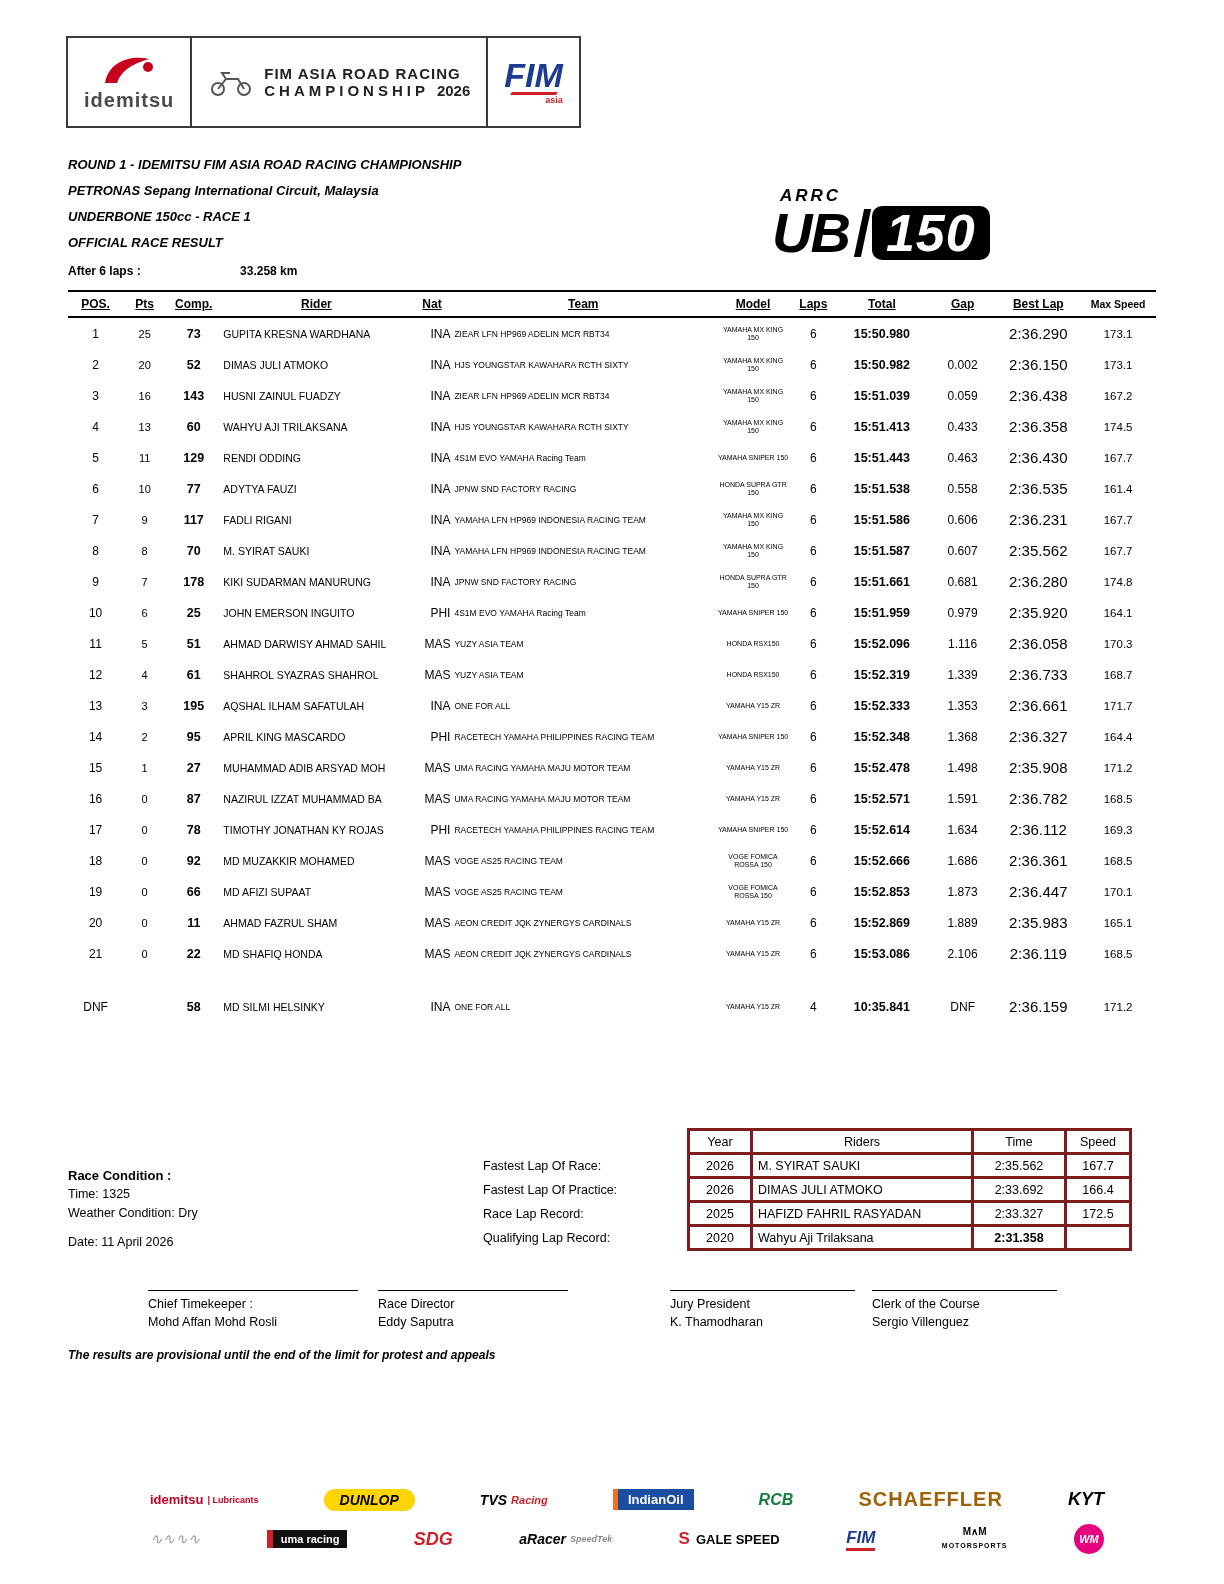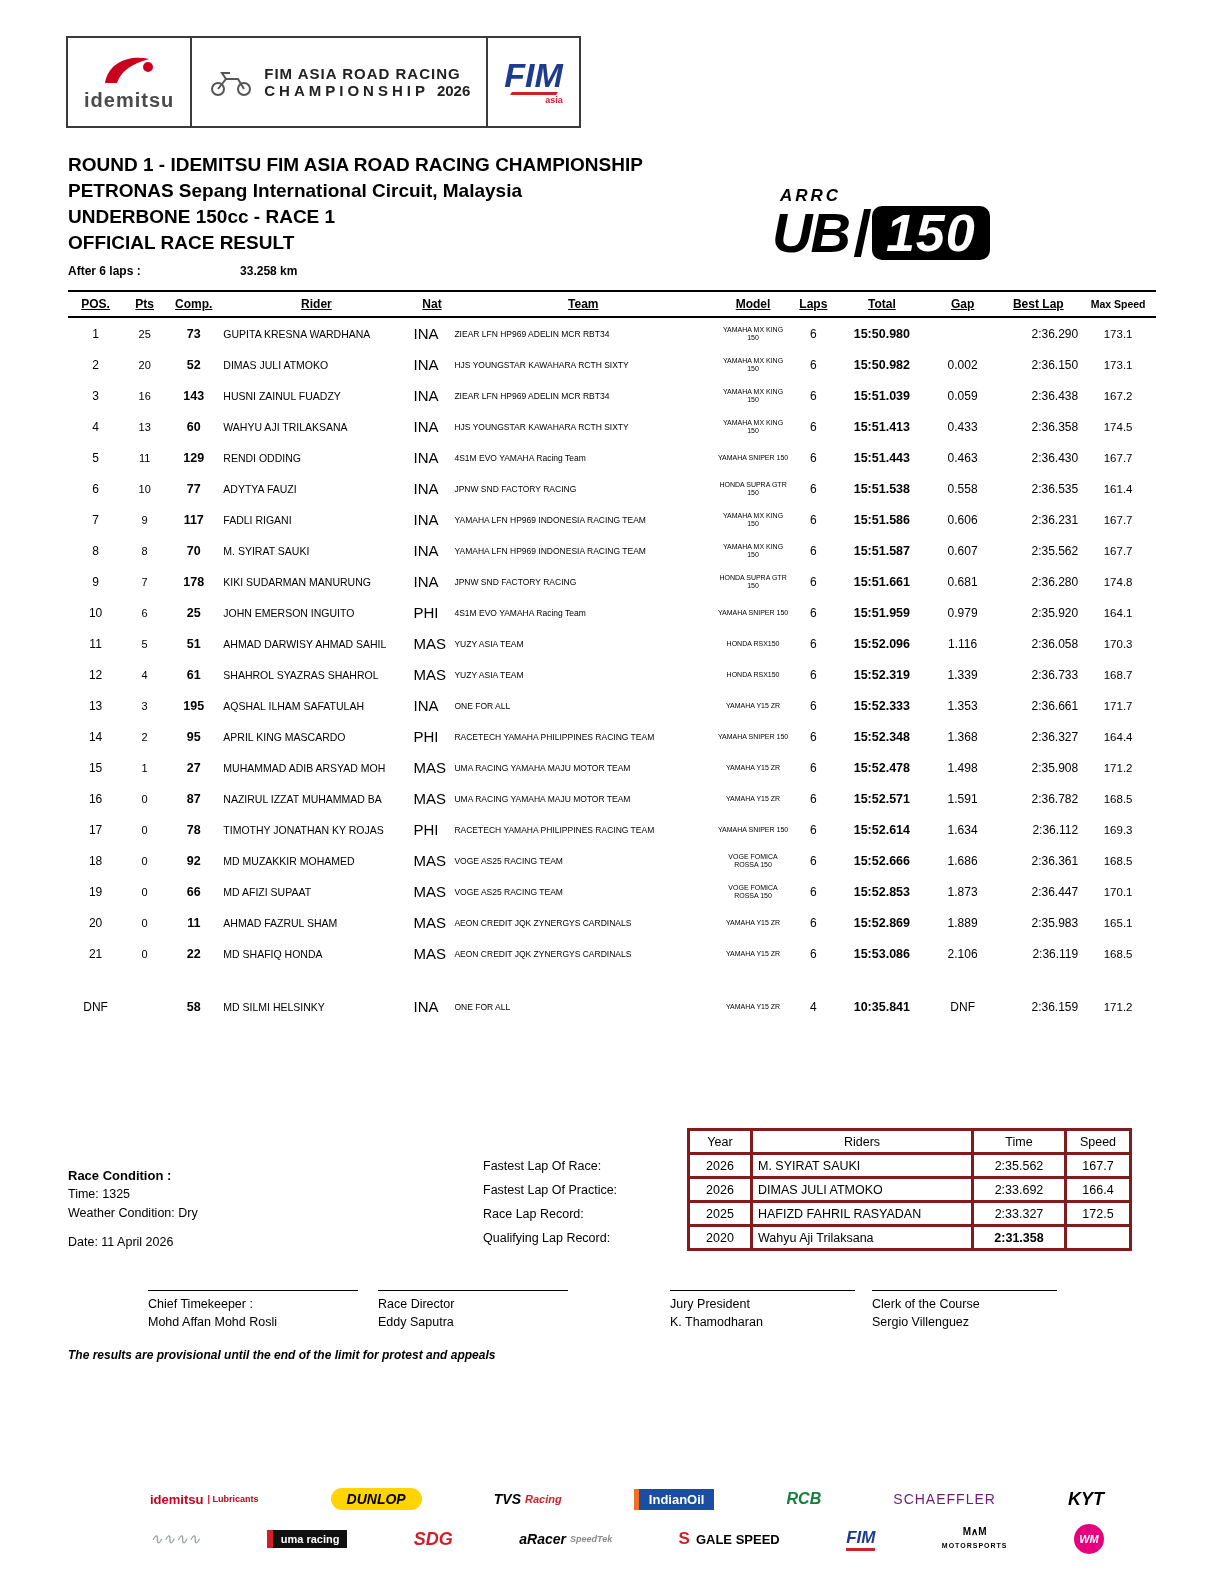--- a/index.html
+++ b/index.html
@@ -24,21 +24,21 @@
   .series-text { display:flex; flex-direction:column; }
   .series-l1 { font-size:15px; font-weight:bold; letter-spacing:1px; color:#222; }
   .series-l2 { font-size:15px; font-weight:bold; letter-spacing:4px; color:#222; display:flex; justify-content:space-between; align-items:baseline; }
   .series-year { font-size:15px; font-weight:bold; letter-spacing:0; margin-left:8px; }
   .fim-big { font-size:34px; font-weight:bold; font-style:italic; color:#1d3c8f; line-height:30px; }
   .fim-asia { font-size:9px; color:#d01f26; font-weight:bold; align-self:flex-end; }
   .fim-swoosh { width:46px; height:3px; background:#d01f26; transform:skewX(-30deg); margin-top:2px; }
 
   
   .title-block { position:absolute; left:68px; top:152px; }
-  .title-line { font-size:19px; font-weight:bold; line-height:26px; }
+  .title-line { font-size:13px; font-weight:bold; line-height:26px;font-style:italic; }
   .after-line { margin-top:8px; font-size:12px; font-weight:bold; }
   .after-line .dist { display:inline-block; margin-left:96px; }
 
   
   .class-logo { position:absolute; left:772px; top:186px; width:292px; }
   .arrc-word { font-size:17px; font-weight:bold; font-style:italic; letter-spacing:3px; margin-left:8px; }
   .ub-row { display:flex; align-items:center; margin-top:0px; }
   .ub-word { font-size:56px; font-weight:900; font-style:italic; letter-spacing:-2px; line-height:52px; }
   .ub-bar { width:7px; height:48px; background:#000; margin:0 6px 0 10px; transform:skewX(-12deg); }
   .num-box { background:#000; color:#fff; border-radius:10px; padding:0 14px; font-size:52px; font-weight:900; font-style:italic; line-height:54px; letter-spacing:1px; }
@@ -50,27 +50,27 @@
   .results thead td {
     border-top:2px solid #000; border-bottom:2px solid #000;
     font-weight:bold; font-size:12px; text-align:center; height:24px;
   }
   .results thead td.hl span { text-decoration:underline; }
   .results tbody td { height:31px; }
   .c-pos   { width:50px;  text-align:center; font-size:12px; }
   .c-pts   { width:38px;  text-align:center; font-size:11px; }
   .c-comp  { width:50px;  text-align:center; font-size:12.5px; font-weight:bold; }
   .c-rider { width:182px; text-align:left;  font-size:10.5px; white-space:nowrap; }
-  .c-nat   { width:36px;  text-align:left;  font-size:15px; }
+  .c-nat   { width:36px;  text-align:right;  font-size:12px; }
   .c-team  { width:252px; text-align:left;  font-size:8.5px; }
   .c-model { width:72px;  text-align:center; font-size:7px; line-height:8px; }
   .c-laps  { width:38px;  text-align:center; font-size:12px; }
   .c-total { width:88px;  text-align:center; font-size:12.5px; font-weight:bold; }
   .c-gap   { width:62px;  text-align:center; font-size:12px; }
-  .c-best  { width:78px;  text-align:right; font-size:12px; }
+  .c-best  { width:78px;  text-align:center; font-size:15px; }
   .c-speed { width:70px;  text-align:center; font-size:11.5px; }
   .results tr.spacer td { height:22px; border:none; }
   .results thead td.c-speed { font-size:10.5px; }
 
   
   .records-wrap { position:absolute; left:478px; top:1128px; }
   table.records { border-collapse:collapse; font-size:12.5px; }
   .records td { height:21px; padding:0 5px; }
   .records td.bordered { border:3px solid #7f1d1d; }
   .records td.rlabel { border:none; text-align:left; width:190px; padding-right:14px; }
@@ -99,21 +99,21 @@
   .sponsors-row2 { top:1524px; }
   .sp { display:inline-flex; align-items:center; gap:4px; white-space:nowrap; }
   .sp-sub { font-size:9px; }
   .sp-idemitsu { color:#c8001e; font-weight:bold; font-size:13px; }
   .sp-idemitsu .sp-sub { color:#c8001e; }
   .sp-dunlop { background:#ffd400; color:#000; font-weight:bold; font-style:italic; padding:3px 16px; border-radius:12px; font-size:14px; }
   .sp-tvs { font-weight:900; font-style:italic; font-size:14px; }
   .sp-tvs .sp-sub { color:#d01f26; font-style:italic; font-size:11px; }
   .sp-indianoil { background:#1b4da1; color:#fff; font-weight:bold; font-size:13px; padding:3px 10px; border-left:5px solid #f37021; }
   .sp-rcb { color:#15803d; font-weight:900; font-style:italic; font-size:16px; }
-  .sp-schaeffler { color:#701a75; font-weight:normal; font-size:14px; letter-spacing:1px; }
+  .sp-schaeffler { color:#a16207; font-weight:bold; font-size:20px; letter-spacing:1px; }
   .sp-kyt { font-weight:900; font-style:italic; font-size:18px; }
   .sp-script { color:#9aa0a6; font-size:15px; font-family:"DejaVu Serif", serif; font-style:italic; }
   .sp-uma { background:#111; color:#fff; font-weight:bold; font-size:11px; padding:3px 8px; border-left:6px solid #d01f26; }
   .sp-sdg { color:#d01f26; font-weight:900; font-style:italic; font-size:18px; }
   .sp-aracer { font-weight:900; font-style:italic; font-size:14px; }
   .sp-aracer .sp-sub { color:#8a8a8a; font-style:italic; }
   .sp-galespeed { font-weight:900; font-size:13px; }
   .sp-galespeed::before { content:"S"; color:#d01f26; font-size:17px; margin-right:2px; }
   .sp-fim2 { color:#1d3c8f; font-weight:900; font-style:italic; font-size:17px; border-bottom:3px solid #d01f26; }
   .sp-msm { font-weight:bold; font-size:10px; display:inline-flex; flex-direction:column; align-items:center; line-height:10px; }

